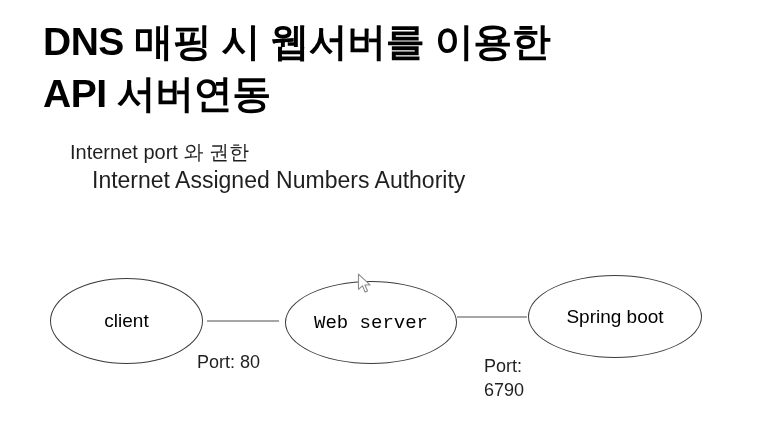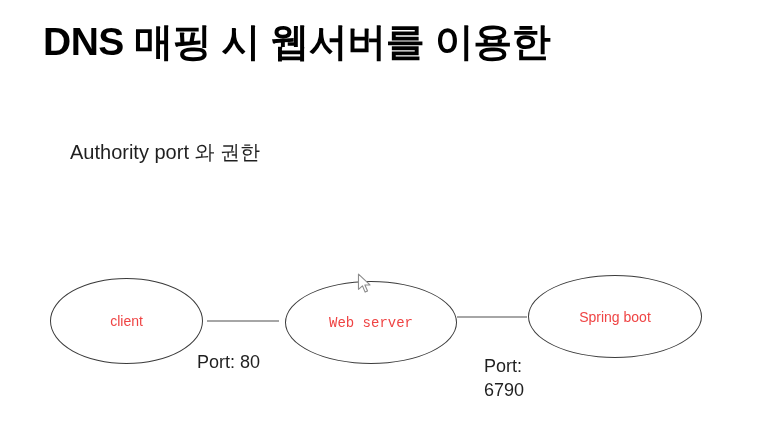--- a/index.html
+++ b/index.html
@@ -49,22 +49,22 @@
   
   .node {
     position: absolute;
     border: 1.5px solid #3b3b3b;
     border-radius: 50%;
     background: #ffffff;
     box-sizing: border-box;
     display: flex;
     align-items: center;
     justify-content: center;
-    font-size: 14px;
-    color: #ef4444;
+    font-size: 19px;
+    color: #000000;
     white-space: nowrap;
   }
   .node-client { left: 50px;  top: 278px; width: 153px; height: 86px; }
   .node-web    { left: 285px; top: 281px; width: 172px; height: 83px; font-family: Liberation Mono, monospace; }
   .node-spring { left: 528px; top: 275px; width: 174px; height: 83px; text-align: right; }
 
   
   .edge {
     position: absolute;
     height: 1.5px;
@@ -94,23 +94,25 @@
     z-index: 5;
   }
 </style>
 </head>
 <body>
 
 <div class="slide">
 
   <h1 class="title">
     <span class="title-line">DNS 매핑 시 웹서버를 이용한</span>
+    <span class="title-line">API 서버연동</span>
   </h1>
 
-  <div class="subtitle1">Authority port 와 권한</div>
+  <div class="subtitle1">Internet port 와 권한</div>
+  <div class="subtitle2">Internet Assigned Numbers Authority</div>
 
   <div>
 
     <div class="node node-client">
       <span>client</span>
     </div>
 
     <div class="edge edge-1"></div>
 
     <div class="node node-web">

